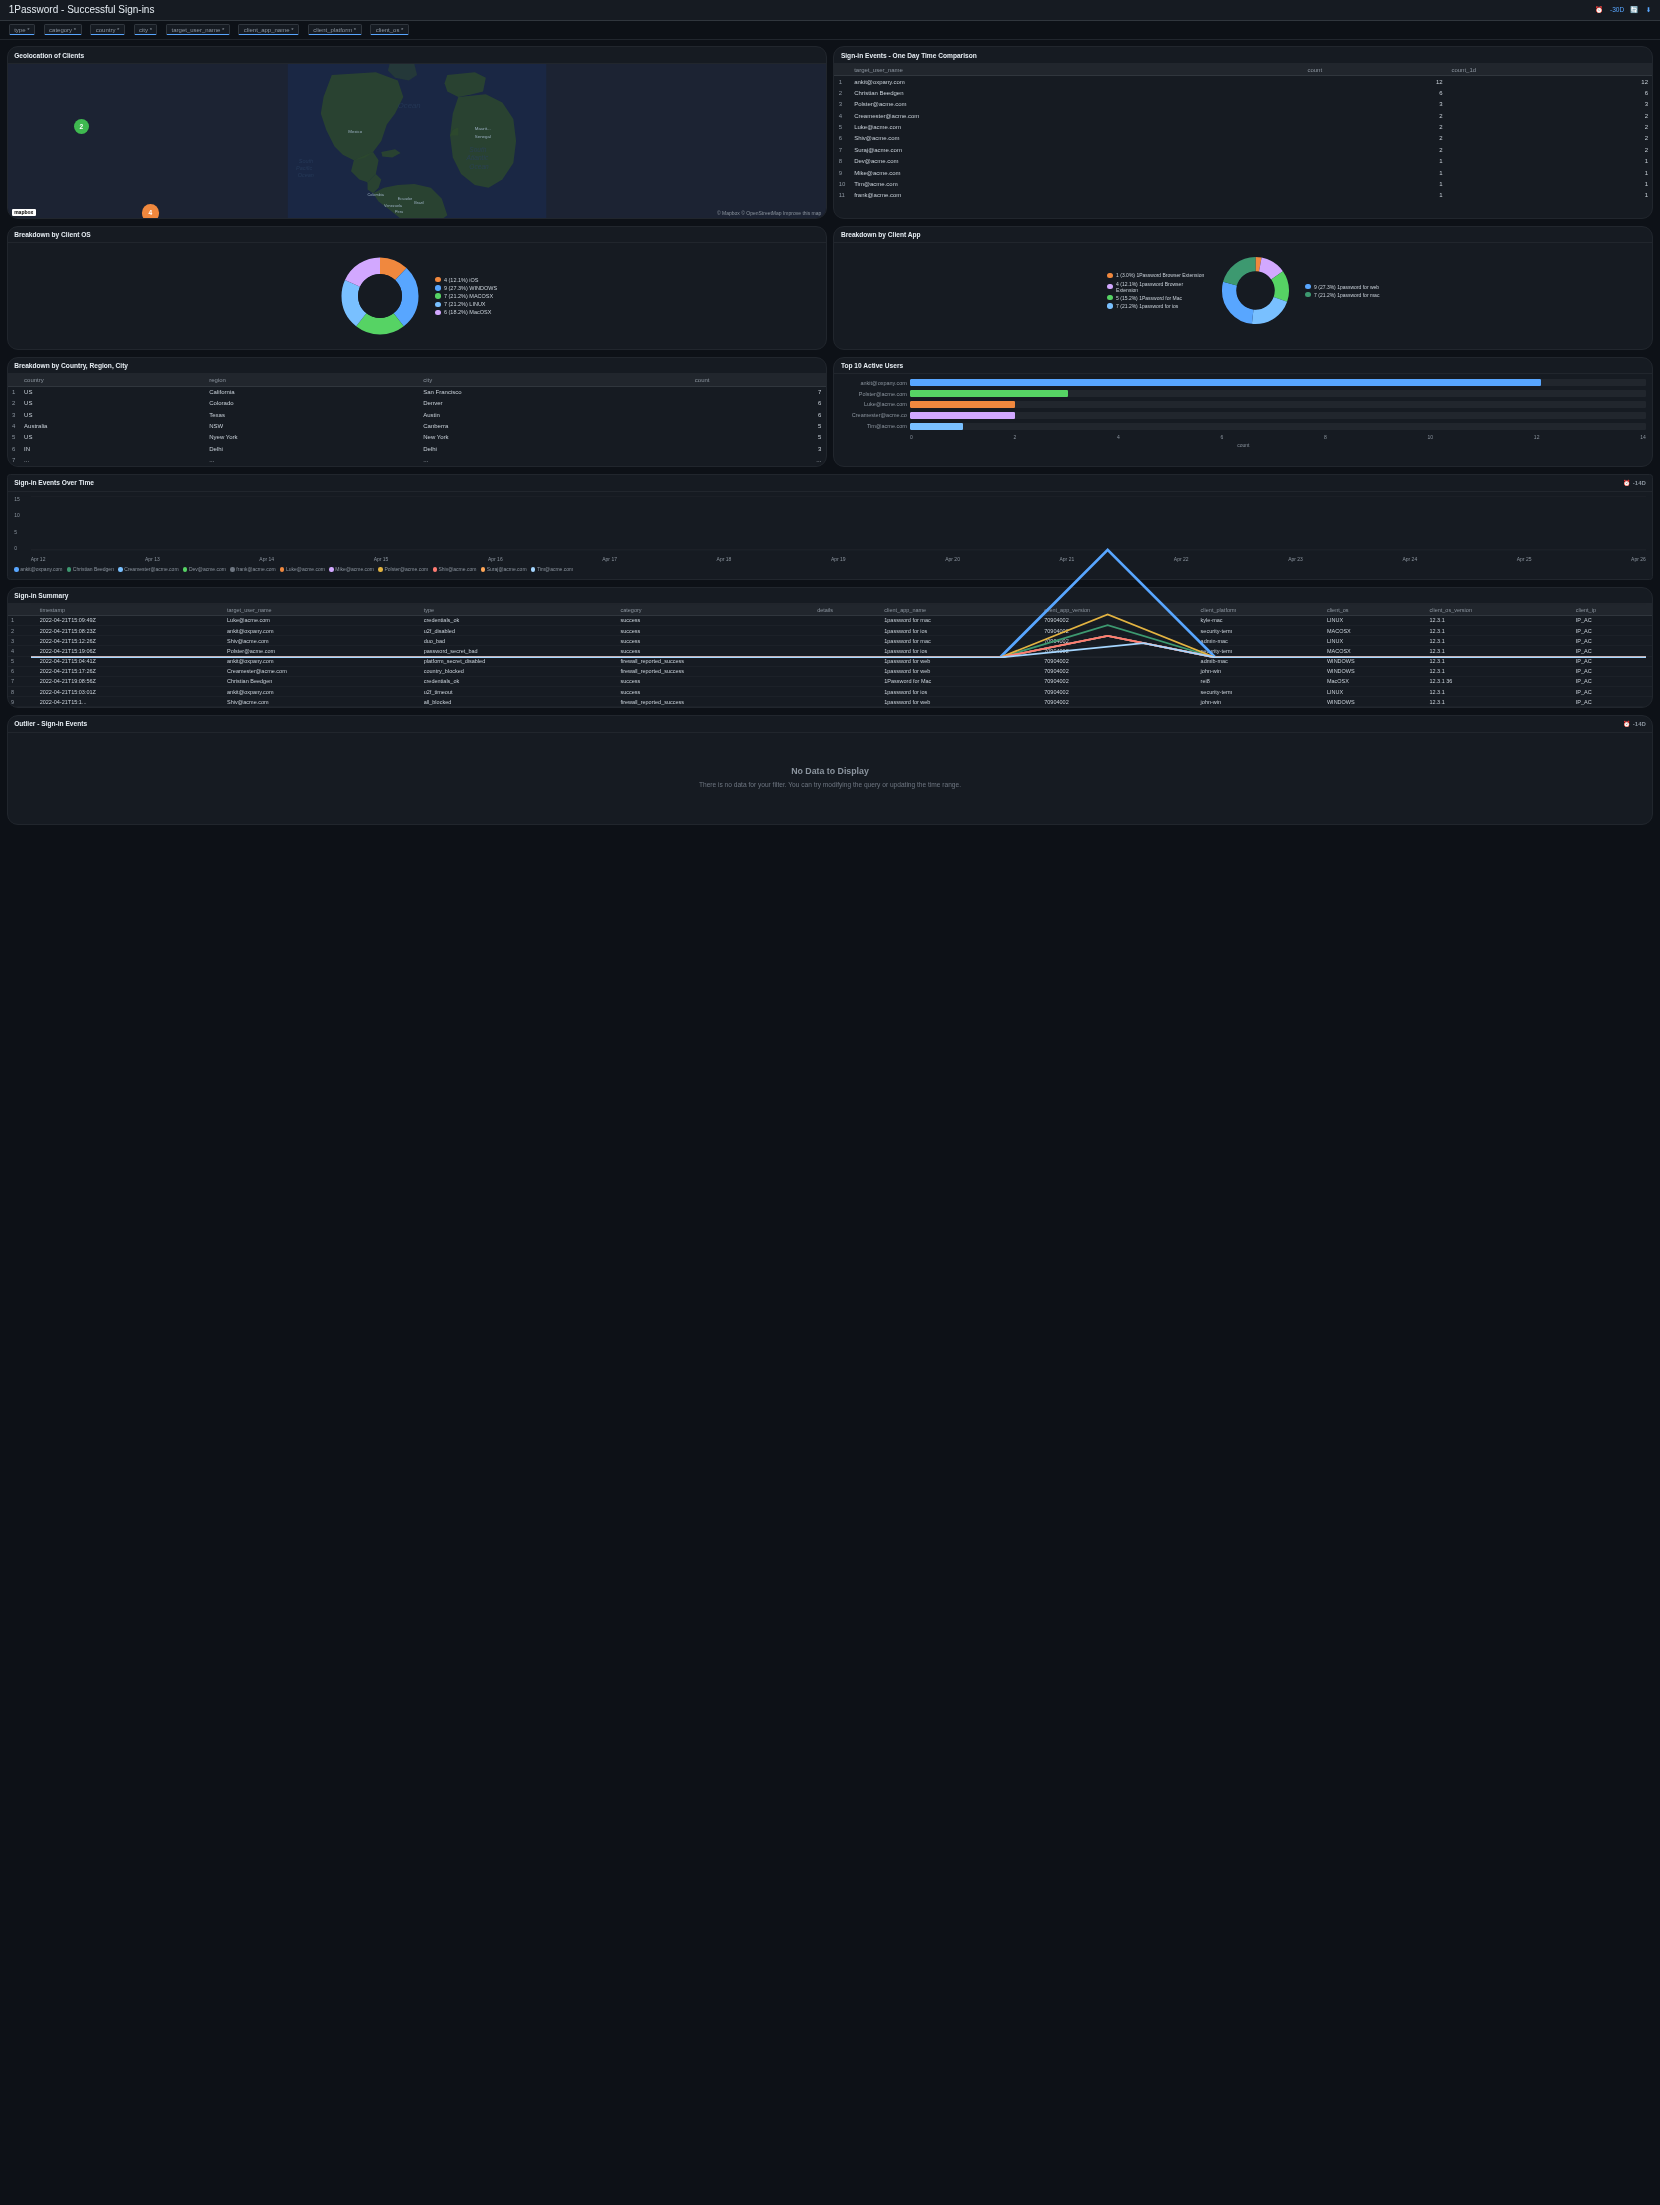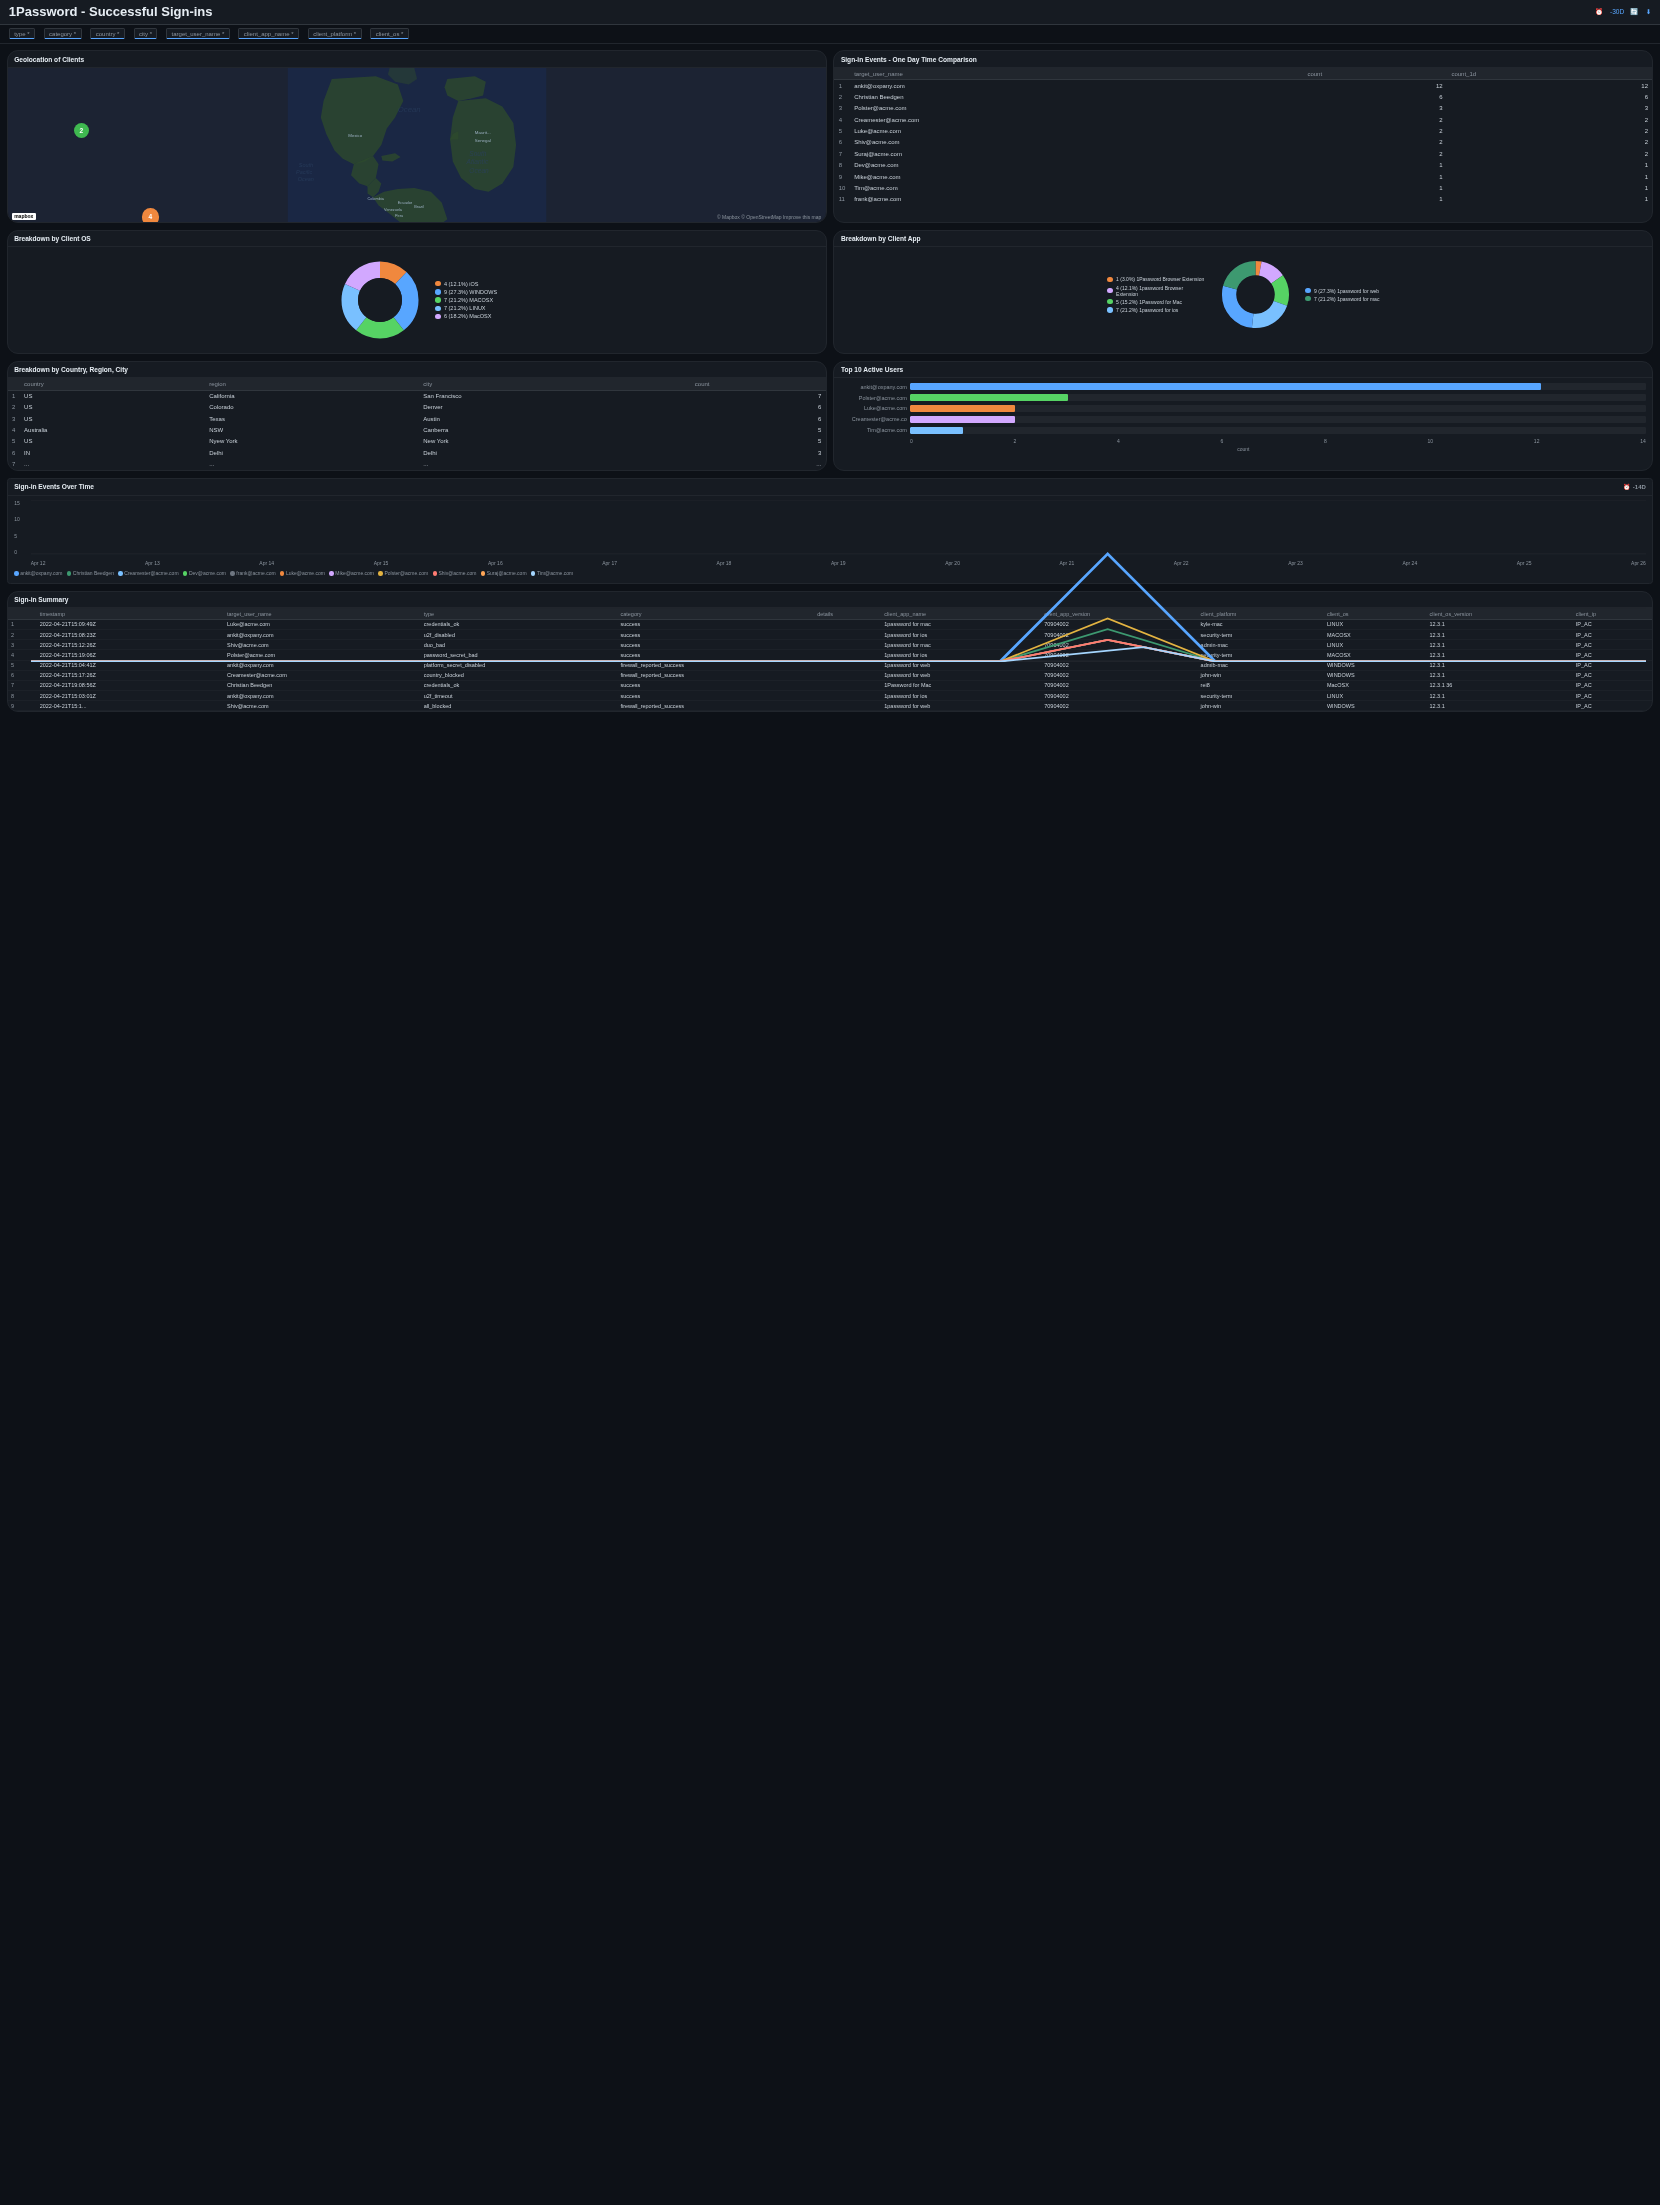--- a/index.html
+++ b/index.html
@@ -12,22 +12,22 @@
     }
     .header {
       background: #161b22;
       border-bottom: 0.5px solid #30363d;
       padding: 4.4px 8.8px;
       display: flex;
       align-items: center;
       justify-content: space-between;
     }
     .header-title {
-      font-size: 13px;
-      font-weight: 700;
+      font-size: 10px;
+      font-weight: 400;
       color: #e6edf3;
     }
     .header-controls {
       display: flex;
       align-items: center;
       gap: 6.6px;
       color: #8b949e;
       font-size: 6.6px;
     }
     .filter-bar {
@@ -936,15 +936,29 @@
     <td>john-win</td>
     <td>WINDOWS</td>
     <td>12.3.1</td>
     <td>IP_AC</td>
   </tr>
           </tbody>
       </table>
     </div>
   </div>
 
+  <div class="panel">
+    <div class="panel-header" style="display:flex;justify-content:space-between;">
+      <span>Outlier - Sign-in Events</span>
+      <span style="font-size:6px;color:#8b949e;">
+        <span>⏰</span>
+        <span>-14D</span>
+      </span>
+    </div>
+    <div class="no-data">
+      <div class="no-data-title">No Data to Display</div>
+      <div class="no-data-sub">There is no data for your filter. You can try modifying the query
+or updating the time range.</div>
+    </div>
+  </div>
 
 </div>
 
 
 </body></html>

